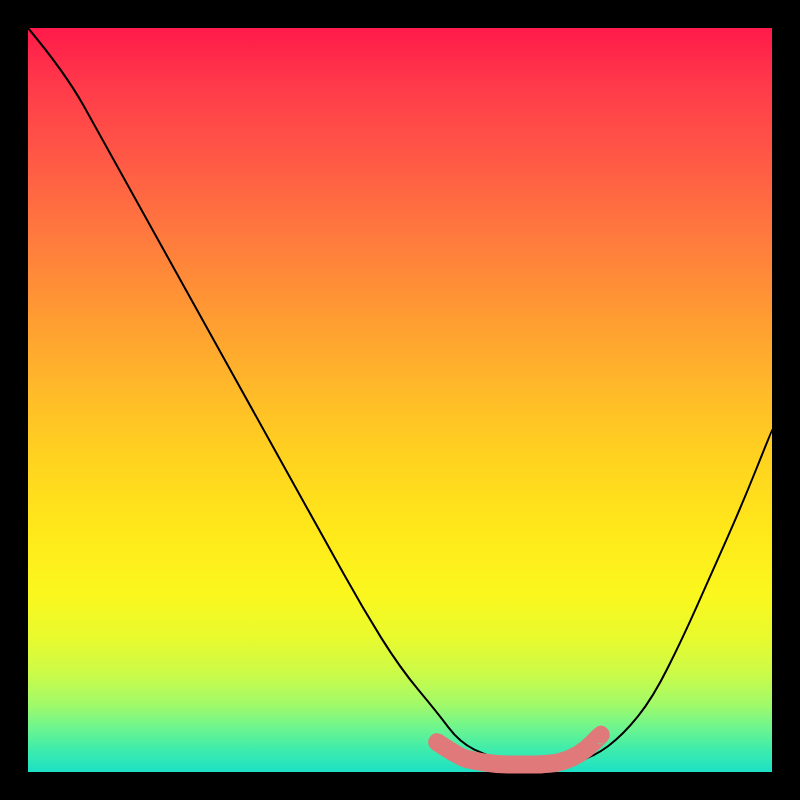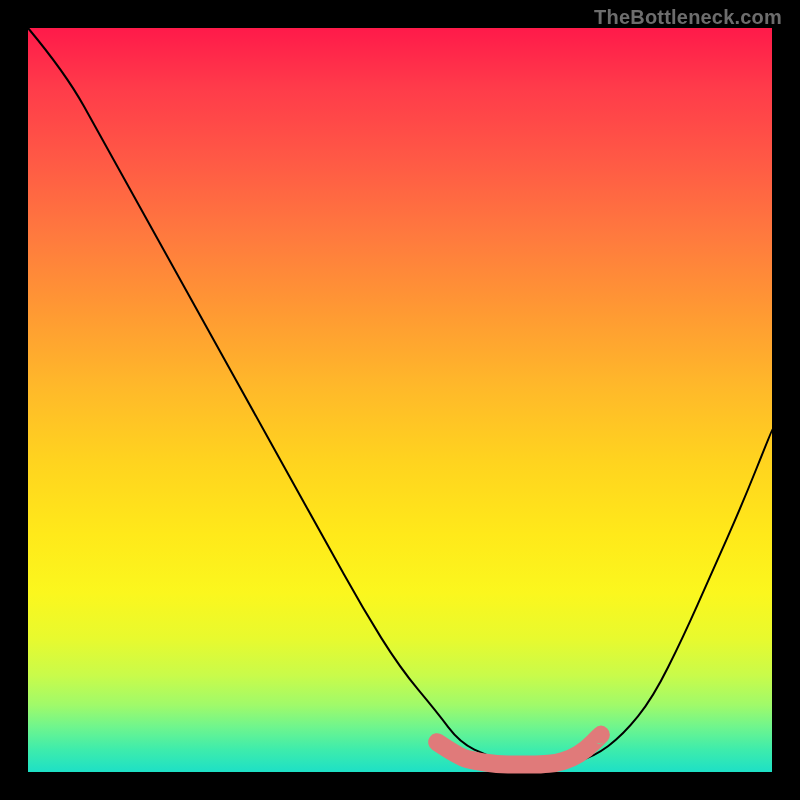--- a/index.html
+++ b/index.html
@@ -69,21 +69,20 @@
     stroke: #e07a7a;
     stroke-width: 18;
     stroke-linecap: round;
     stroke-linejoin: round;
   }
 </style>
 </head>
 <body>
 
 <div class="container">
-  <div class="watermark">TheBottleneck.com</div>
 
   <div class="plot-area">
     <svg class="curves" viewBox="0 0 744 744" preserveAspectRatio="none">
       <path class="curve-main" d="M0.0 0.0 Q37.2 44.6 55.8 78.1 Q74.4 111.6 93.0 145.1 Q111.6 178.6 130.2 212.0 Q148.8 245.5 167.4 279.0 Q186.0 312.5 204.6 346.0 Q223.2 379.4 241.8 412.9 Q260.4 446.4 279.0 479.9 Q297.6 513.4 316.2 546.8 Q334.8 580.3 353.4 610.1 Q372.0 639.8 390.6 662.2 Q409.2 684.5 420.4 699.4 Q431.5 714.2 446.4 721.7 Q461.3 729.1 476.2 732.8 Q491.0 736.6 505.9 736.6 Q520.8 736.6 528.2 736.6 Q535.7 736.6 550.6 732.8 Q565.4 729.1 580.3 718.0 Q595.2 706.8 610.1 688.2 Q625.0 669.6 639.8 639.8 Q654.7 610.1 669.6 576.6 Q684.5 543.1 699.4 509.6 Q714.2 476.2 729.1 439.0 T744.0 401.8"></path>
       <path class="bottom-accent" d="M409.2 714.2 Q431.5 729.1 439.0 731.0 Q446.4 732.8 457.6 734.7 Q468.7 736.6 479.9 736.6 Q491.0 736.6 502.2 736.6 Q513.4 736.6 520.8 735.8 Q528.2 735.1 535.7 732.8 Q543.1 730.6 550.6 726.1 Q558.0 721.7 565.4 714.2 T572.9 706.8"></path>
     </svg>
   </div>
 </div>
 
 </body></html>

